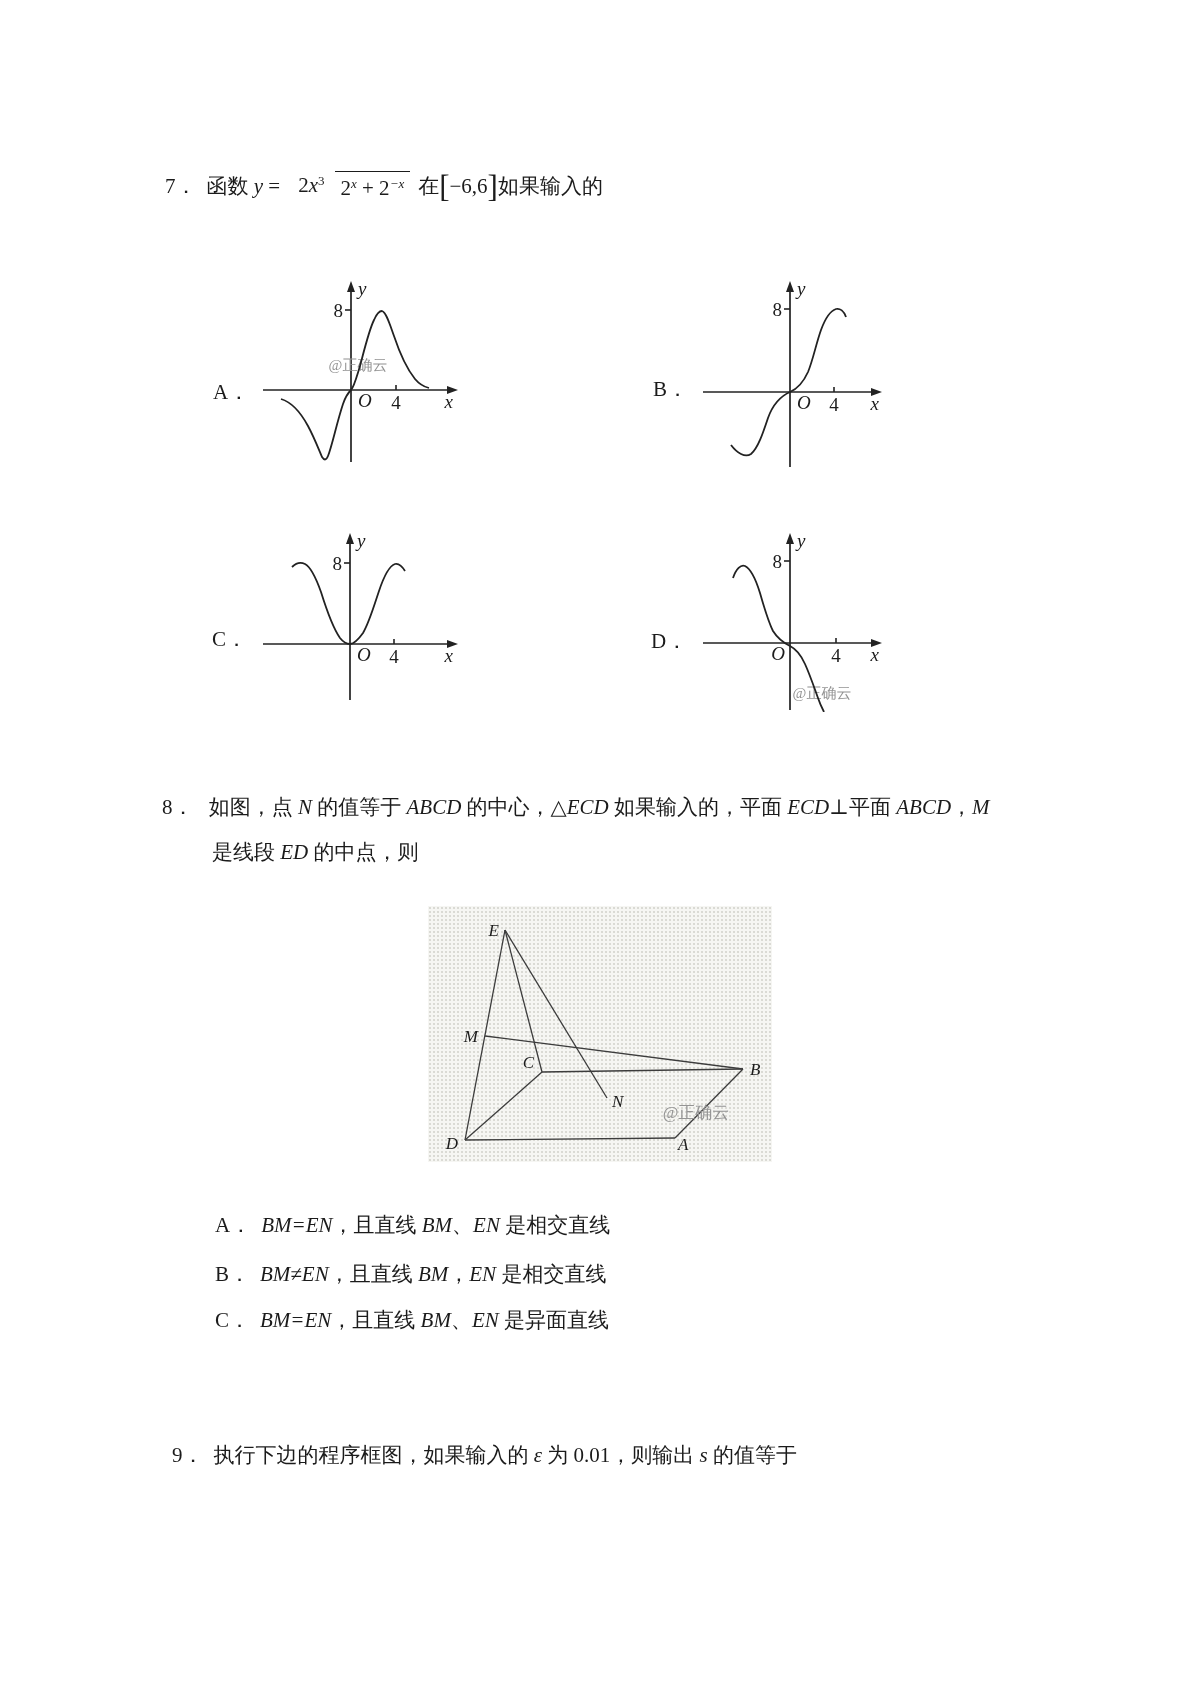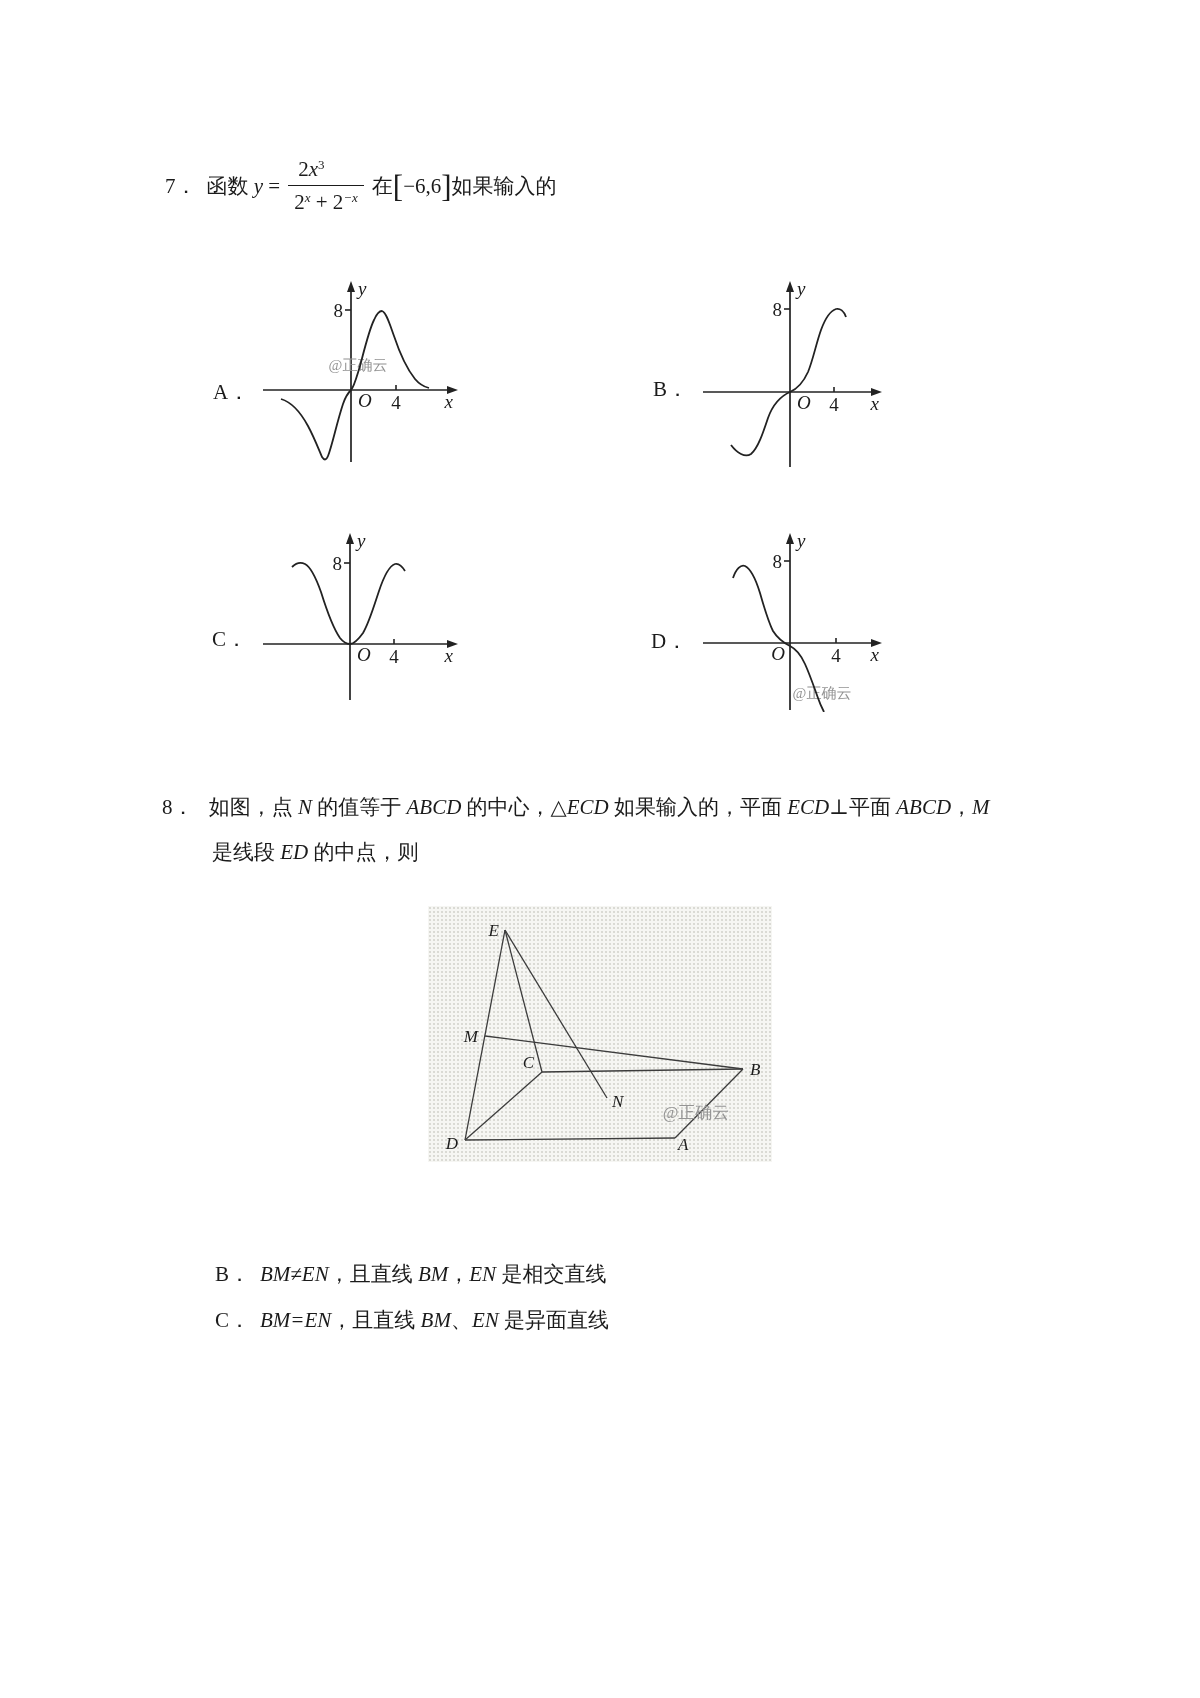--- a/index.html
+++ b/index.html
@@ -6,21 +6,21 @@
   .page{position:relative;width:1200px;height:1698px;background:#ffffff;overflow:hidden;
         font-family:"Liberation Serif","DejaVu Serif",serif;color:#1b1b1b;}
   .abs{position:absolute;white-space:nowrap;}
   .qline{font-size:21px;line-height:25px;}
   .qnum{margin-right:10px;}
   .it{font-style:italic;}
   .sup{font-size:13px;position:relative;top:-0.55em;letter-spacing:0;}
   .big{font-size:31px;line-height:1;vertical-align:-4px;}
   
   .q7row{display:flex;align-items:center;font-size:21px;}
-  .frac{display:inline-flex;flex-direction:column;align-items:flex-start;margin:0 8px;}
+  .frac{display:inline-flex;flex-direction:row;align-items:flex-end;margin:0 8px;}
   .frac .num{padding:0 10px 3px 10px;}
   .frac .den{border-top:1.5px solid #1b1b1b;padding:4px 6px 0 6px;}
   
   svg text{font-family:"Liberation Serif","DejaVu Serif",serif;fill:#1c1c1c;}
   .gletter{font-size:21px;}
   .wmark{fill:#949494;}
   
   .figbox{background-color:#f6f6f3;
           background-image:radial-gradient(#d9d9d3 0.7px, rgba(0,0,0,0) 0.9px);
           background-size:4px 4px;}
@@ -130,21 +130,27 @@
         <text x="106" y="162" text-anchor="end">C</text>
         <text x="322" y="169">B</text>
         <text x="184" y="201">N</text>
         <text x="30" y="243" text-anchor="end">D</text>
         <text x="250" y="244">A</text>
       </g>
       <text x="268" y="212" font-size="17" text-anchor="middle" class="wmark">@正确云</text>
     </svg>
   </div>
 
+  <div class="abs qline" style="left:215px;top:1213px;">
+    <span class="qnum">A．</span><span><span class="it">BM=EN</span><span>，且直线 </span><span class="it">BM</span><span>、</span><span class="it">EN</span><span> 是相交直线</span></span>
+  </div>
   <div class="abs qline" style="left:215px;top:1308px;">
     <span class="qnum">C．</span><span><span class="it">BM=EN</span><span>，且直线 </span><span class="it">BM</span><span>、</span><span class="it">EN</span><span> 是异面直线</span></span>
   </div>
   <div class="abs qline" style="left:215px;top:1262px;">
     <span class="qnum">B．</span><span><span class="it">BM≠EN</span><span>，且直线 </span><span class="it">BM</span><span>，</span><span class="it">EN</span><span> 是相交直线</span></span>
   </div>
 
+  <div class="abs qline" style="left:172px;top:1443px;">
+    <span class="qnum">9．</span><span><span>执行下边的程序框图，如果输入的 </span><span class="it">ε</span><span> 为 0.01，则输出 </span><span class="it">s</span><span> 的值等于</span></span>
+  </div>
 
 </div>
 
 </body></html>

